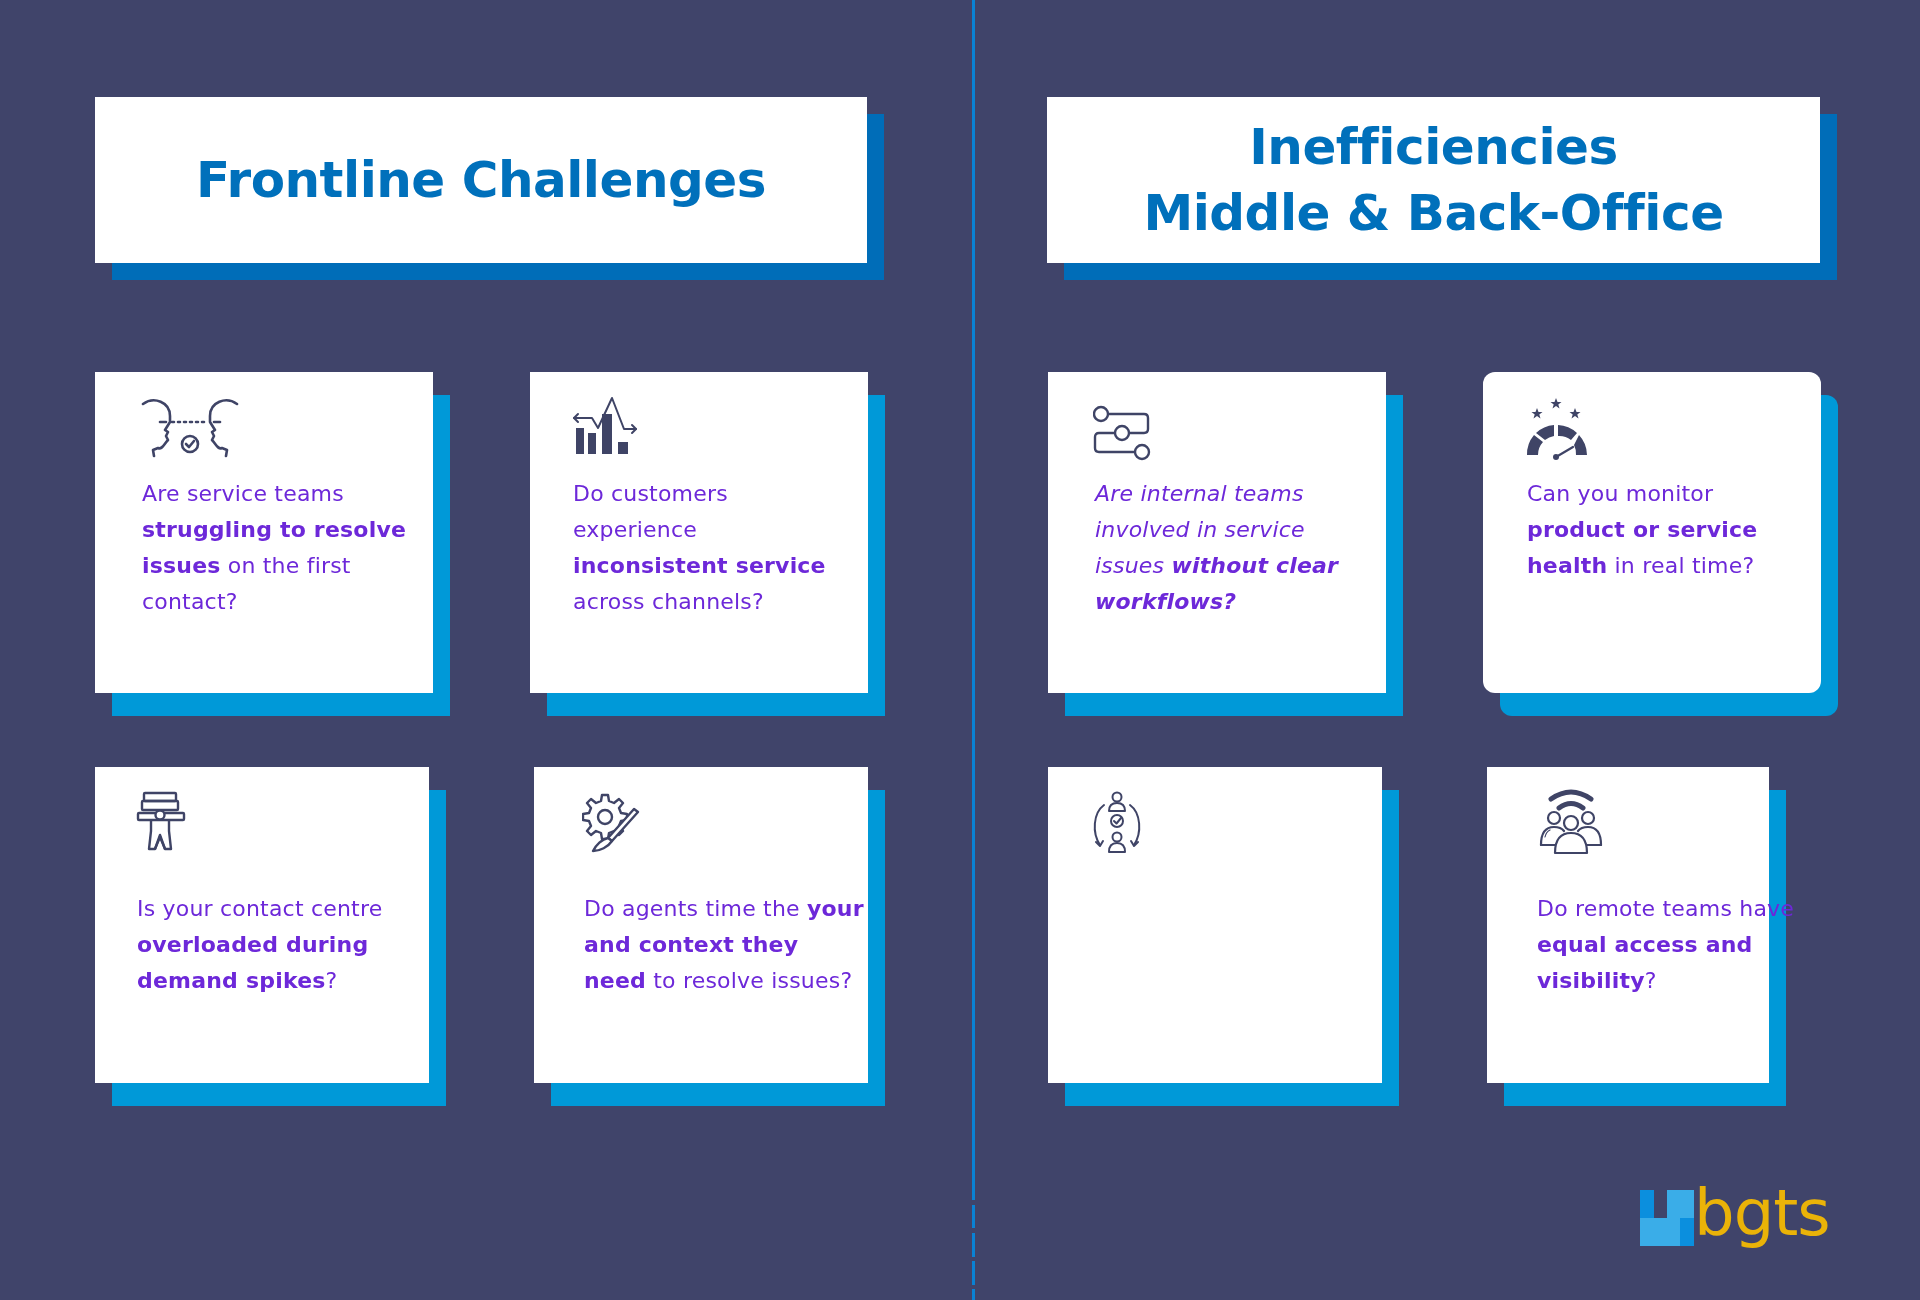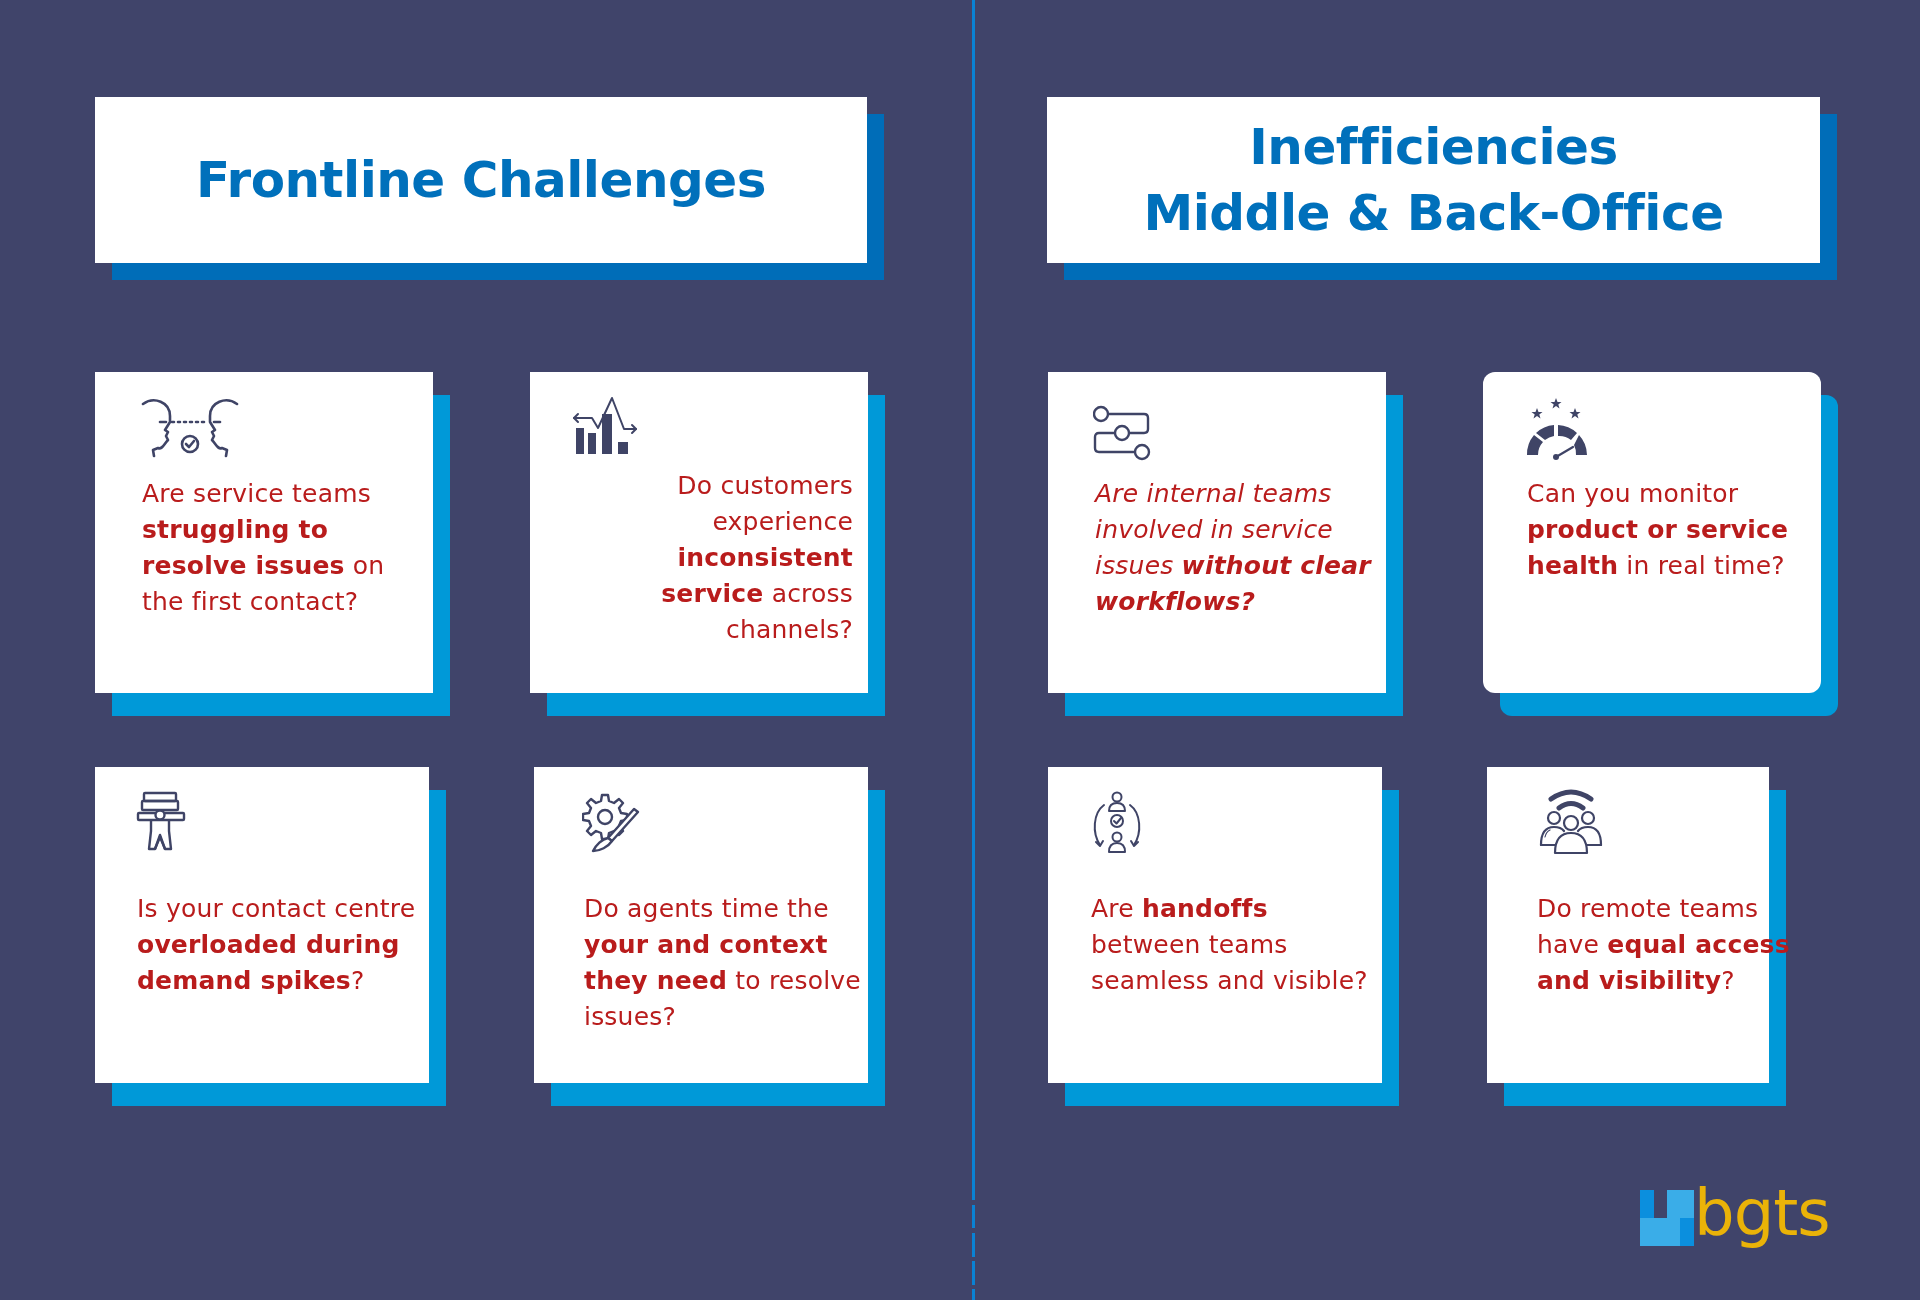--- a/index.html
+++ b/index.html
@@ -25,22 +25,22 @@
     letter-spacing: -0.5px;
   }
   .card {
     position: absolute; background: #ffffff;
     box-shadow: 17px 23px 0 0 #0099d8;
   }
   .card .icon {
     position: absolute; display: block;
   }
   .card .text {
-    position: absolute; color: #b91c1c;
-    font-size: 25px; line-height: 36px; letter-spacing: 0.2px;
+    position: absolute; color: #6d28d9;
+    font-size: 22px; line-height: 36px; letter-spacing: 0.2px;
   }
   .card .text b { font-weight: bold; }
   .logo {
     position: absolute; left: 1640px; top: 1178px; height: 80px;
     display: flex; align-items: center;
   }
   .logo-text {
     color: #eab308; font-size: 64px; line-height: 80px; margin-left: 0;
     font-family: "DejaVu Sans", sans-serif; letter-spacing: -1px; margin-top: -10px;
   }
@@ -87,21 +87,21 @@
       <rect x="16" y="37" width="8" height="21"></rect>
       <rect x="30" y="18" width="10" height="40"></rect>
       <rect x="46" y="46" width="10" height="12"></rect>
     </g>
     <g fill="none" stroke="#3f4466" stroke-width="2" stroke-linecap="round" stroke-linejoin="round">
       <polyline points="2,22 20,22 26,32 40,2 52,33 64,33"></polyline>
       <polyline points="6,18 2,22 6,26"></polyline>
       <polyline points="60,29 64,33 60,37"></polyline>
     </g>
   </svg>
-  <div class="text" style="left:43px;top:96px;width:280px;text-align:right;">
+  <div class="text" style="left:43px;top:104px;width:280px;">
     <span>Do customers experience </span><b>inconsistent service</b><span> across channels?</span>
   </div>
 </div>
 
 <div class="card" style="left:95px;top:767px;width:334px;height:316px;">
   <svg class="icon" style="left:41px;top:24px;" width="50" height="62" viewBox="0 0 50 62" fill="none" stroke="#3f4466" stroke-width="2.4" stroke-linejoin="round">
     <rect x="8" y="2" width="32" height="8" rx="1"></rect>
     <rect x="6" y="10" width="36" height="9" rx="1"></rect>
     <rect x="2" y="22" width="46" height="7" rx="1"></rect>
     <circle cx="24" cy="24" r="4.5" fill="#fff"></circle>
@@ -163,23 +163,20 @@
     <path d="M19 20 Q19 12 27 12 Q35 12 35 20 Z"></path>
     <circle cx="27" cy="30" r="6"></circle>
     <path d="M24 30 L26.5 32.5 L31 27"></path>
     <circle cx="27" cy="46" r="4.5"></circle>
     <path d="M19 61 Q19 52 27 52 Q35 52 35 61 Z"></path>
     <path d="M14 14 C3 22 2 42 10 54"></path>
     <polyline points="6,51 10,55 13,50"></polyline>
     <path d="M40 14 C51 22 52 42 44 54"></path>
     <polyline points="41,50 44,55 48,51"></polyline>
   </svg>
-  <div class="text" style="left:43px;top:124px;width:280px;">
-    <span>Are </span><b>handoffs</b><span> between teams seamless and visible?</span>
-  </div>
 </div>
 
 <div class="card" style="left:1487px;top:767px;width:282px;height:316px;text-decoration:underline;">
   <svg class="icon" style="left:50px;top:22px;" width="68" height="66" viewBox="0 0 68 66" fill="none" stroke="#3f4466" stroke-width="2.2" stroke-linecap="round" stroke-linejoin="round">
     <path d="M14 10 Q34 -4 54 10" stroke-width="5"></path>
     <path d="M22 19 Q34 10 46 19" stroke-width="5"></path>
     <circle cx="17" cy="29" r="6"></circle>
     <circle cx="51" cy="29" r="6"></circle>
     <path d="M4 56 Q4 38 17 38 Q24 38 27 42"></path>
     <path d="M64 56 Q64 38 51 38 Q44 38 41 42"></path>

